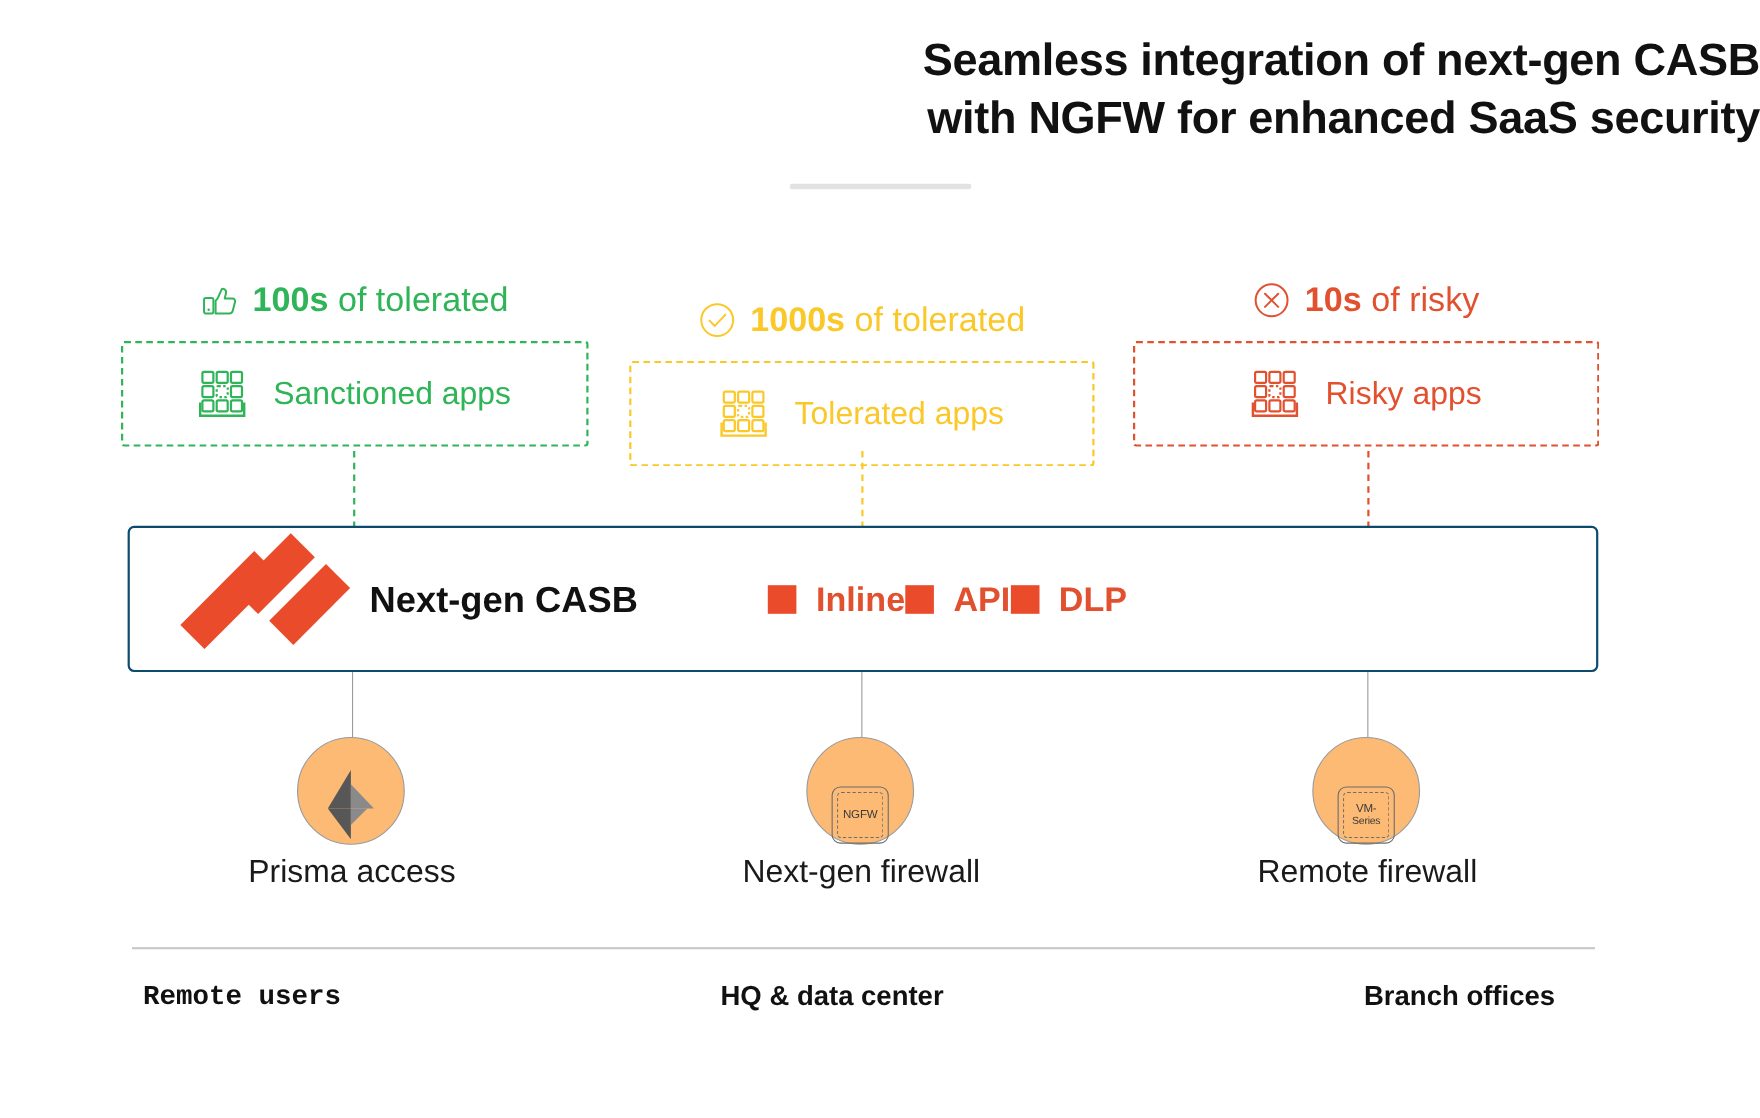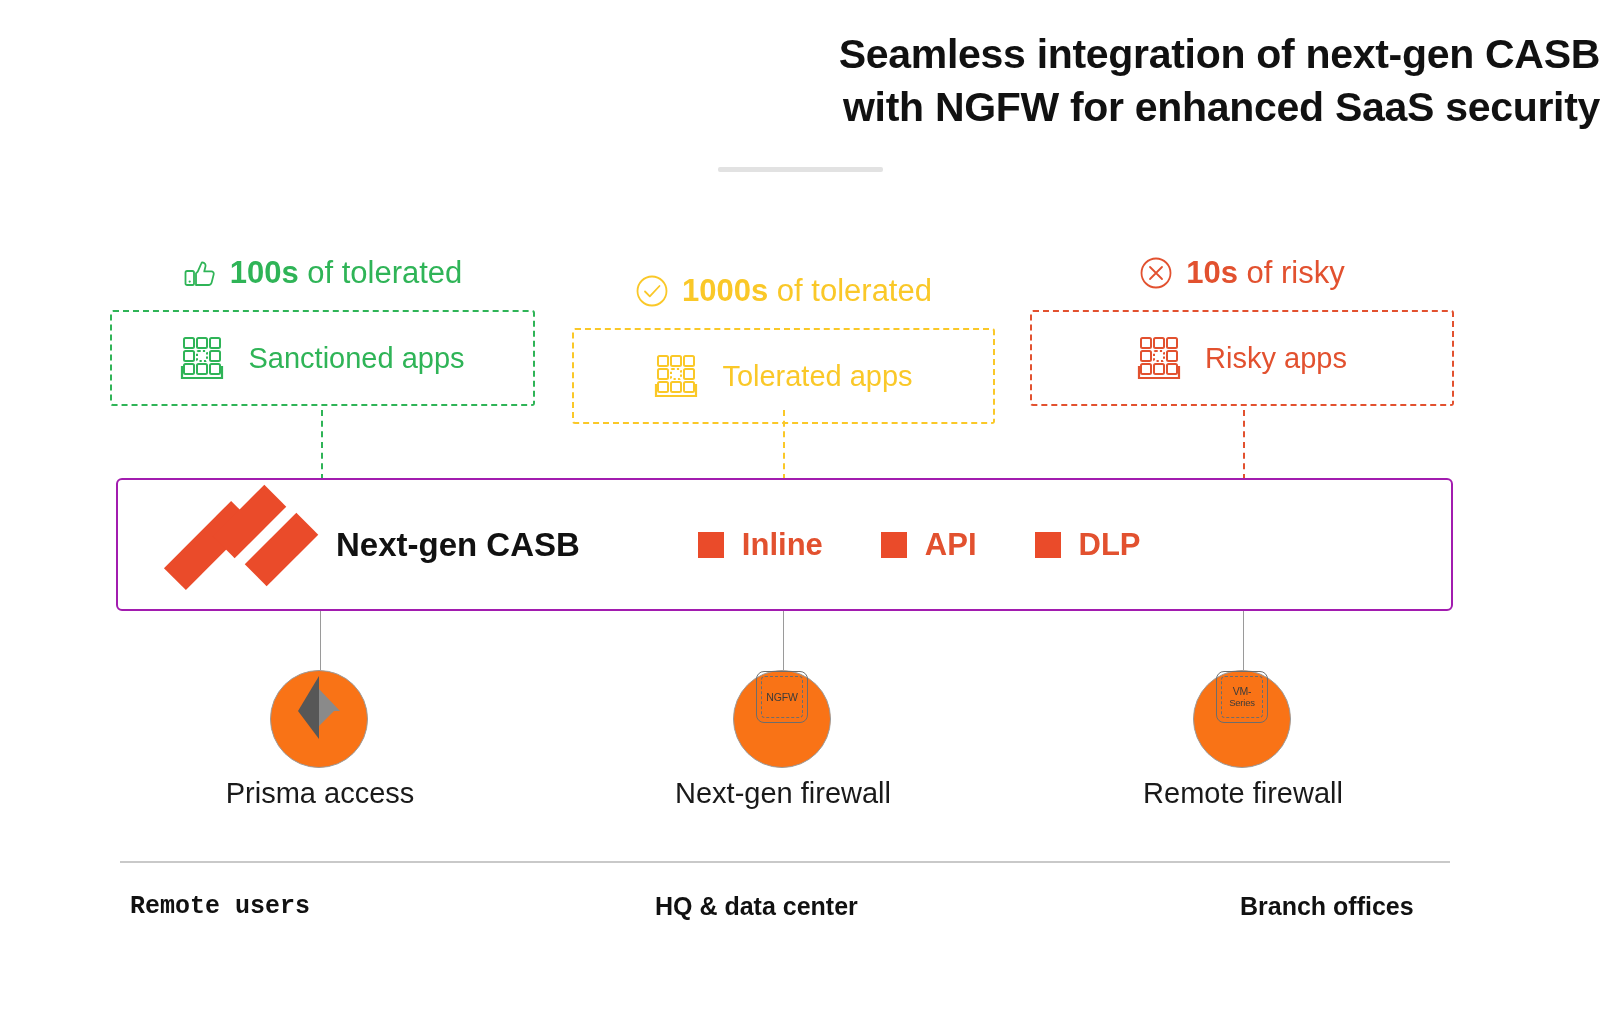--- a/index.html
+++ b/index.html
@@ -110,21 +110,21 @@
   .vc-yellow { border-left-color: #FAC828; }
   .vc-red { border-left-color: #E2512F; }
 
   
   .casb-bar {
     position: absolute;
     left: 116px;
     top: 478px;
     width: 1337px;
     height: 133px;
-    border: 2px solid #a21caf;
+    border: 2px solid #0c4a6e;
     border-radius: 6px;
     box-sizing: border-box;
     background: #ffffff;
     display: flex;
     align-items: center;
   }
   .pan-logo {
     position: relative;
     width: 118px;
     height: 80px;
@@ -147,21 +147,20 @@
   .casb-title {
     font-size: 33px;
     font-weight: bold;
     color: #111111;
     margin-left: 28px;
     white-space: nowrap;
   }
   .cap-group {
     display: flex;
     align-items: center;
-    gap: 58px;
     margin-left: 118px;
   }
   .cap {
     display: flex;
     align-items: center;
     gap: 18px;
   }
   .cap-sq {
     width: 26px;
     height: 26px;
@@ -182,23 +181,23 @@
     width: 0;
     border-left: 1.5px solid #9a9a9a;
   }
   .node {
     position: absolute;
     width: 98px;
     height: 98px;
     border: 1.5px solid #9a9a9a;
     border-radius: 50%;
     box-sizing: border-box;
-    background: #f97316;
-    display: flex;
-    align-items: flex-start;
+    background: #fdba74;
+    display: flex;
+    align-items: flex-end;
     justify-content: center;
   }
   .node-label {
     position: absolute;
     text-align: center;
     font-size: 29px;
     color: #1a1a1a;
     white-space: nowrap;
   }
   .fw-box {

